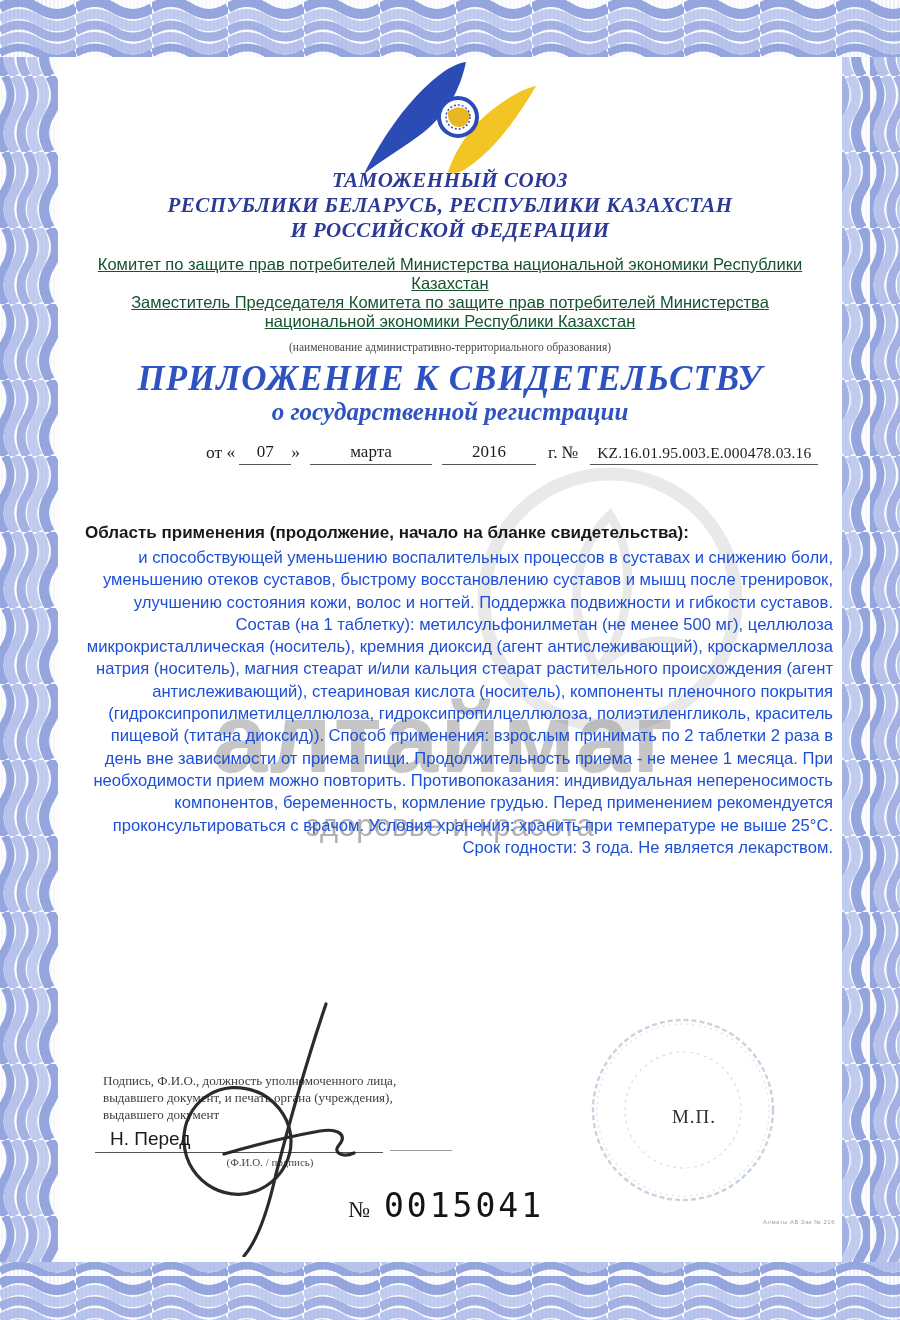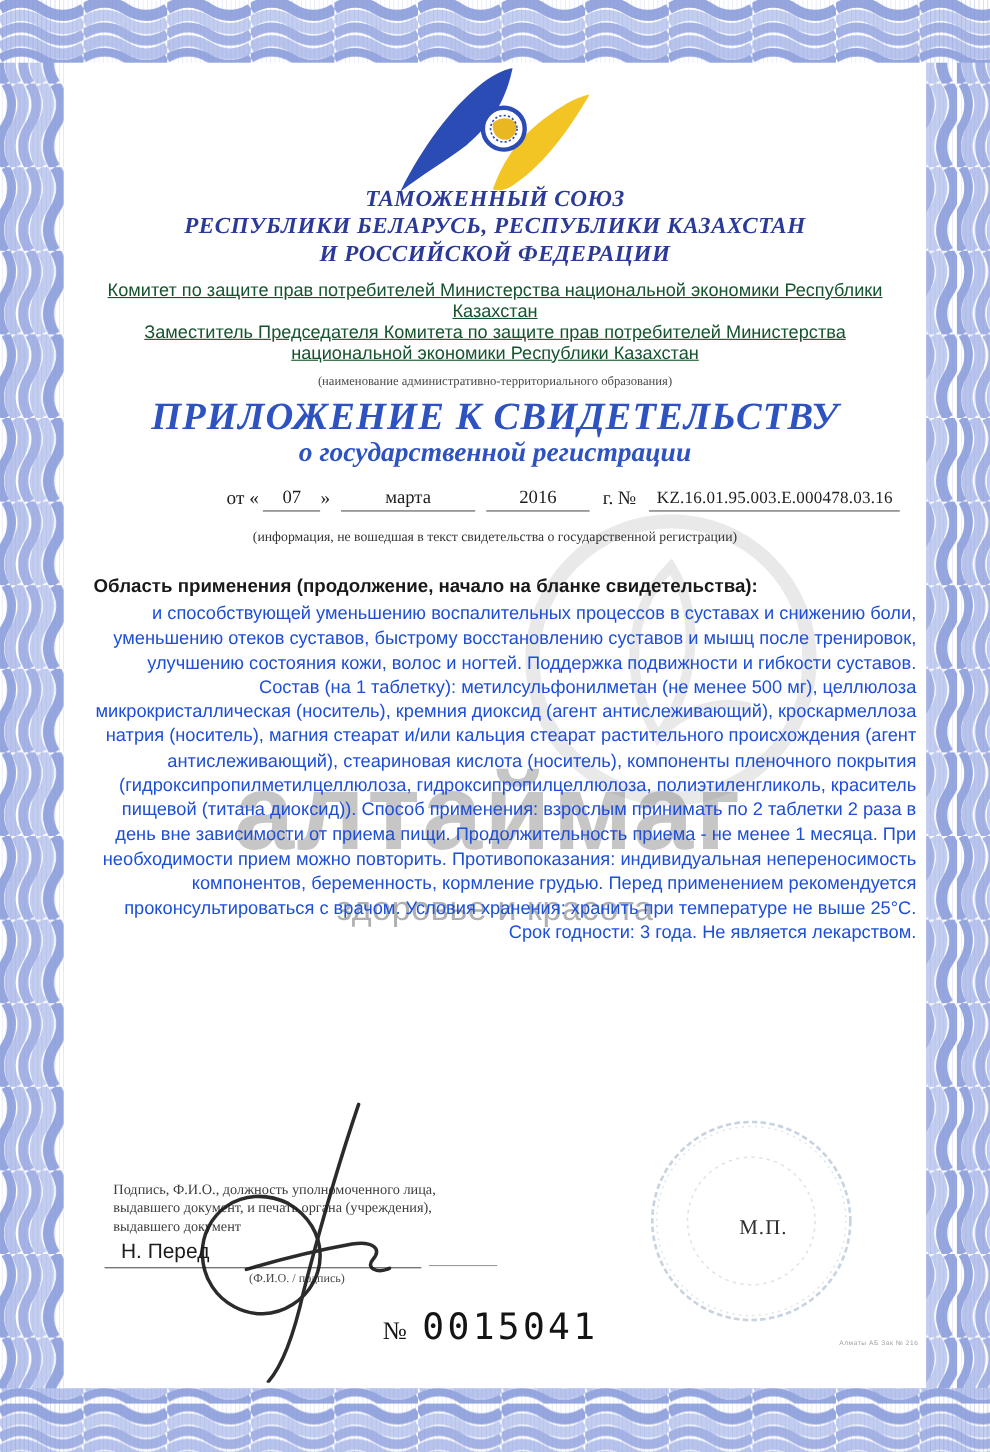--- a/index.html
+++ b/index.html
@@ -170,21 +170,20 @@
     <span class="lbl">от «</span>
     <span class="blank day">07</span>
     <span class="lbl">»</span>
     <span class="blank month">марта</span>
     <span class="blank year">2016</span>
     <span class="lbl" style="padding-left:12px;">г.</span>
     <span class="lbl">№</span>
     <span class="blank number">KZ.16.01.95.003.E.000478.03.16</span>
   </div>
 
-  <div class="abs info-note">(информация, не вошедшая в текст свидетельства о государственной регистрации)</div>
 
   <div class="abs body-heading">Область применения (продолжение, начало на бланке свидетельства):</div>
   <div class="abs body-paragraph">и способствующей уменьшению воспалительных процессов в суставах и снижению боли, уменьшению отеков суставов, быстрому восстановлению суставов и мышц после тренировок, улучшению состояния кожи, волос и ногтей. Поддержка подвижности и гибкости суставов. Состав (на 1 таблетку): метилсульфонилметан (не менее 500 мг), целлюлоза микрокристаллическая (носитель), кремния диоксид (агент антислеживающий), кроскармеллоза натрия (носитель), магния стеарат и/или кальция стеарат растительного происхождения (агент антислеживающий), стеариновая кислота (носитель), компоненты пленочного покрытия (гидроксипропилметилцеллюлоза, гидроксипропилцеллюлоза, полиэтиленгликоль, краситель пищевой (титана диоксид)). Способ применения: взрослым принимать по 2 таблетки 2 раза в день вне зависимости от приема пищи. Продолжительность приема - не менее 1 месяца. При необходимости прием можно повторить. Противопоказания: индивидуальная непереносимость компонентов, беременность, кормление грудью. Перед применением рекомендуется проконсультироваться с врачом. Условия хранения: хранить при температуре не выше 25°С. Срок годности: 3 года. Не является лекарством.</div>
 
   <div class="abs sig-note">
     <div>Подпись, Ф.И.О.,  должность уполномоченного лица,</div>
     <div>выдавшего документ, и печать органа (учреждения),</div>
     <div>выдавшего документ</div>
   </div>
 

